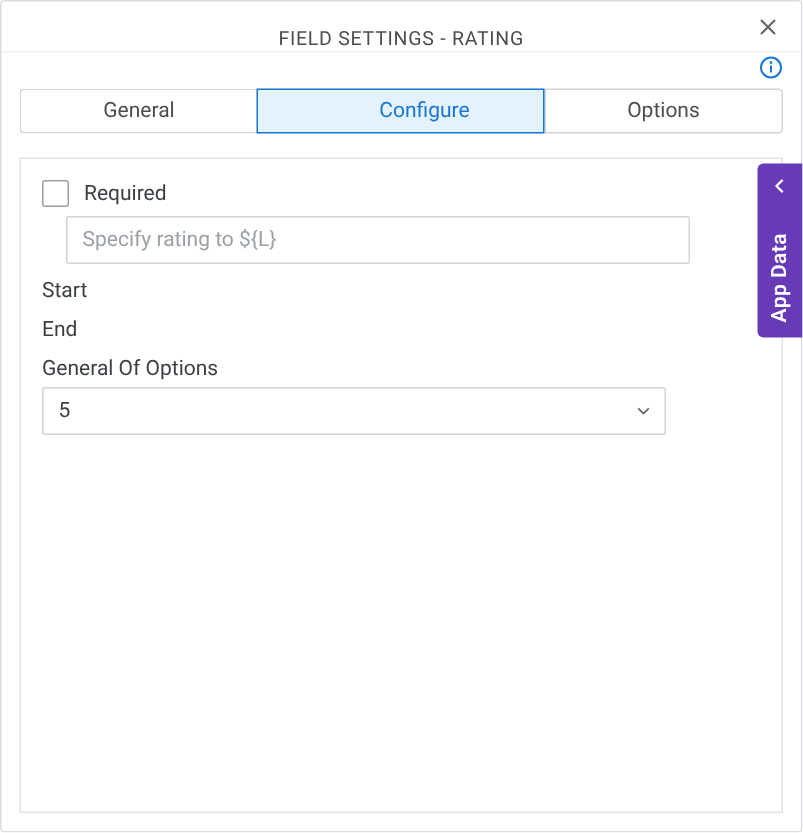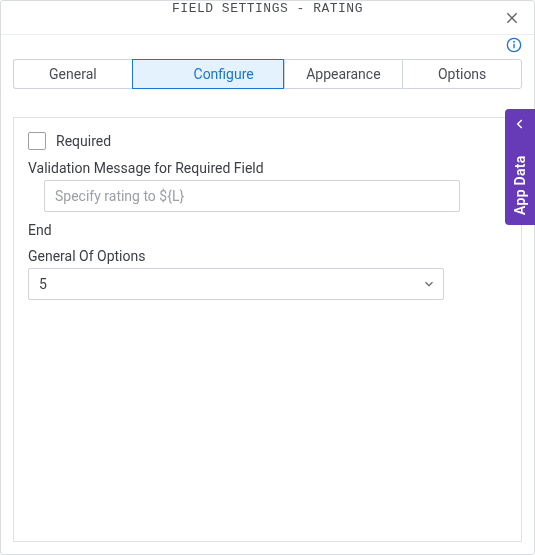--- a/index.html
+++ b/index.html
@@ -26,25 +26,24 @@
     width: 535px; height: 555px;
     border: 1px solid #d9dde1;
     border-radius: 3px;
     background: #fff;
     display: flex; flex-direction: column;
     position: relative;
   }
   .titlebar {
     height: 34px;
     display: flex;
-    align-items: flex-start;
+    align-items: flex-end;
     justify-content: center;
     position: relative;
     border-bottom: 1px solid #eceff1;
-    font-family: Liberation Mono, monospace;
   }
   .titlebar-title {
     font-size: 13px;
     letter-spacing: 0.5px;
     color: #4a4e52;
   }
   .titlebar-close {
     position: absolute;
     right: 6px; top: 0;
     width: 32px; height: 34px;
@@ -58,21 +57,21 @@
   }
   .info-icon {
     position: absolute;
     right: 12px; top: 2px;
     width: 16px; height: 16px;
     color: var(--accent);
     cursor: pointer;
   }
   .tabs {
     display: flex;
-    margin: 4px 12px 16px 12px;
+    margin: 4px 12px 4px 12px;
     justify-content: space-between;
   }
   .tab {
     flex: 1;
     height: 30px;
     border: 1px solid var(--border);
     border-right: none;
     display:flex;align-items:center;justify-content:center;
     font-size: 14px;
     color: #4a4e52;
@@ -205,34 +204,33 @@
           <circle cx="12" cy="12" r="10"></circle>
           <line x1="12" y1="10" x2="12" y2="17"></line>
           <circle cx="12" cy="7" r="0.5" fill="currentColor"></circle>
         </svg>
     </span>
   </div>
 
   <div class="tabs">
     <div class="tab">General</div>
     <div class="tab active">Configure</div>
-    <div class="tab">Appearance</div>
     <div class="tab">Options</div>
   </div>
 
   <div class="panel">
 
     <div class="row">
       <div class="checkbox"></div>
       <span class="label">Required</span>
     </div>
 
-    <div class="field-label">Validation Message for Required Field</div>
     <input class="text-input" type="text" placeholder="Specify rating to ${L}" style="">
 
+    <div class="field-label">Start</div>
 
     <div class="field-label">End</div>
 
     <div class="field-label">General Of Options</div>
     <div class="select-wrap">
       <select class="select">
         <option>5</option>
       </select>
       <span class="select-chevron">
         <svg width="14" height="14" viewBox="0 0 24 24" fill="none" stroke="currentColor" stroke-width="2">

